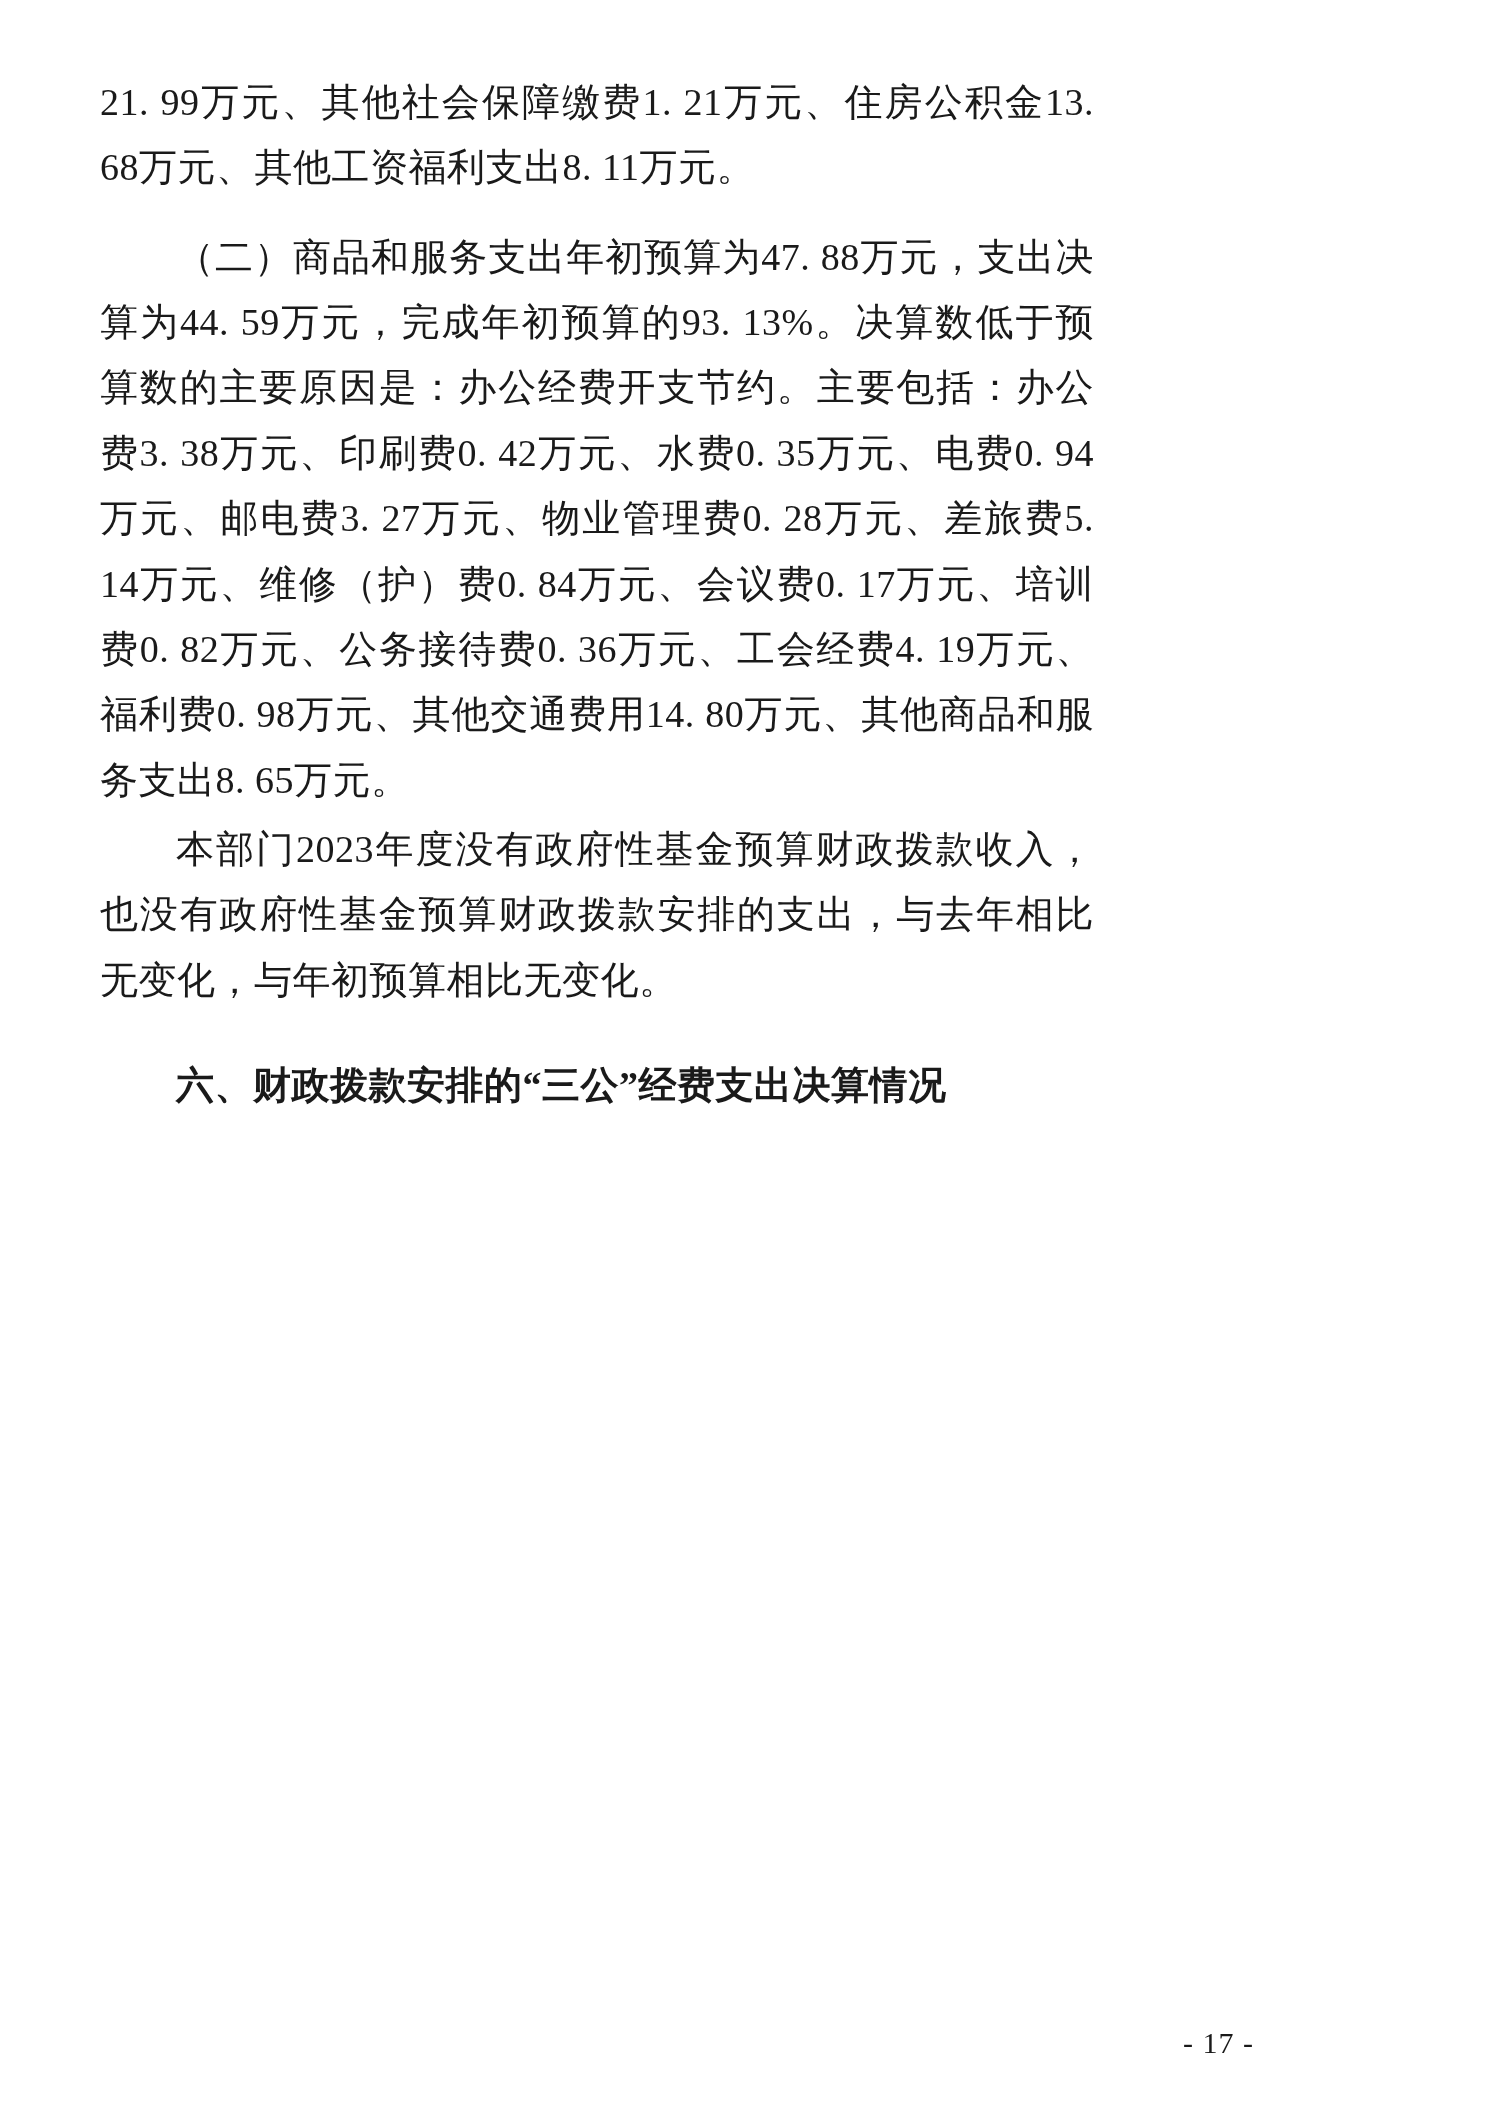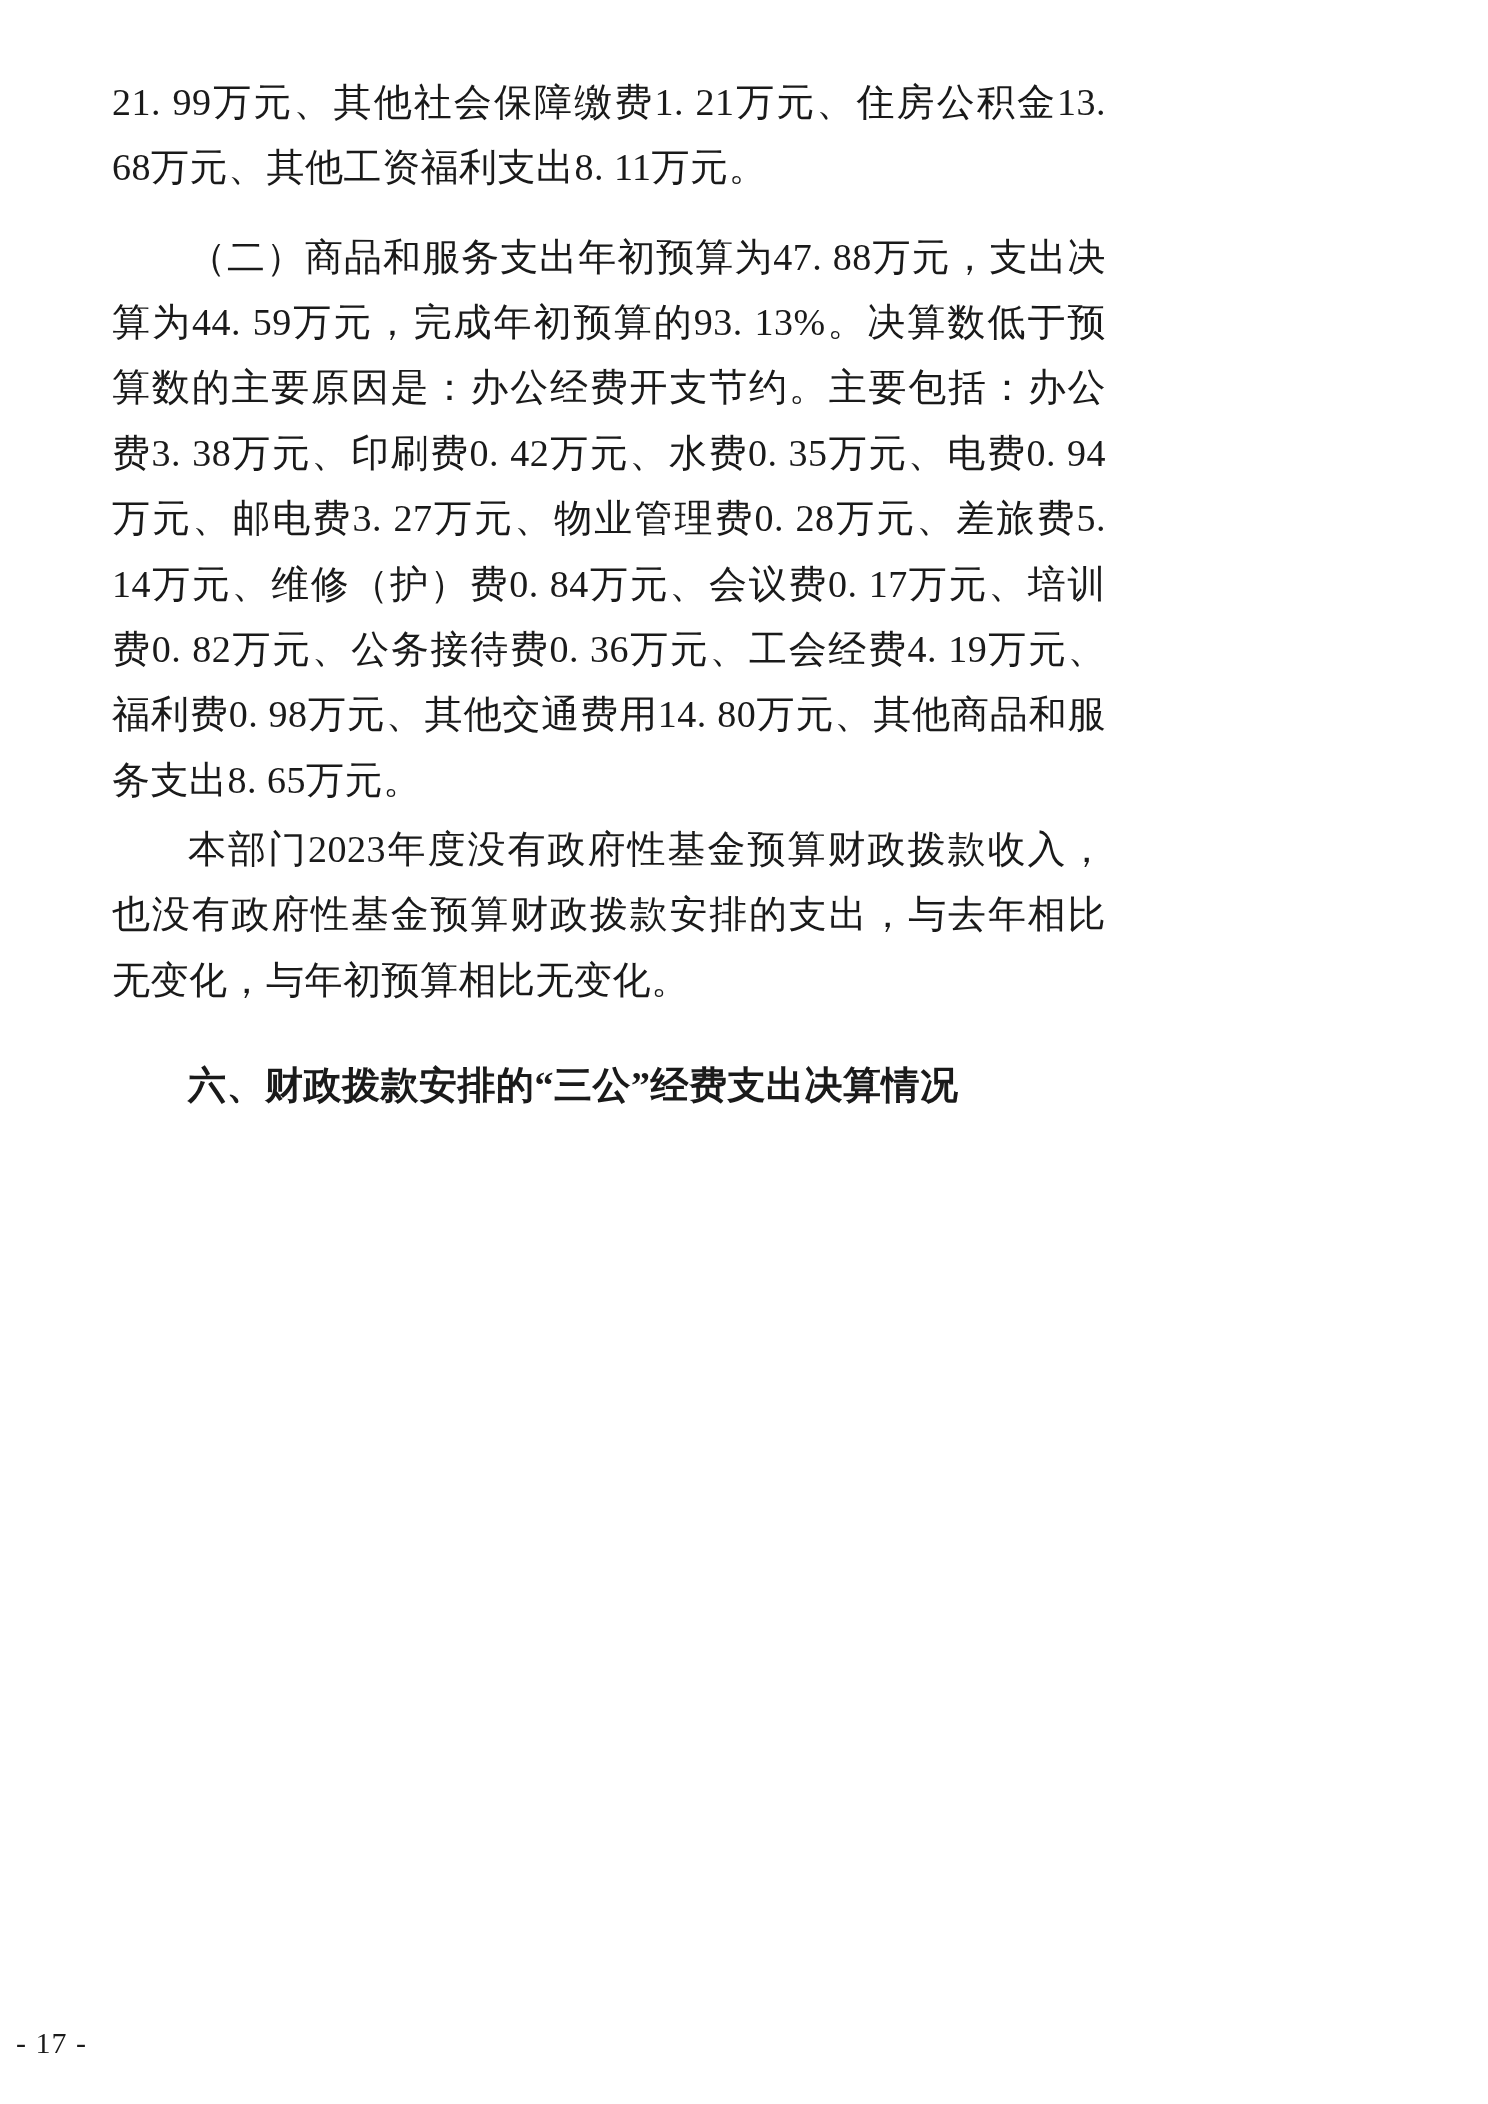--- a/index.html
+++ b/index.html
@@ -11,21 +11,21 @@
     width: 1488px;
     height: 2104px;
     font-family: "Liberation Serif", "DejaVu Serif", serif;
     color: #1a1a1a;
     position: relative;
     overflow: hidden;
   }
   .page {
     position: absolute;
     top: 0;
-    left: 16px;
+    left: 4px;
     width: 1250px;
     height: 2104px;
     box-sizing: border-box;
     padding: 70px 160px 0 96px;
   }
   .body-text {
     font-size: 38px;
     line-height: 1.72;
     text-align: justify;
     text-justify: inter-ideograph;
@@ -45,21 +45,21 @@
     letter-spacing: 0.5px;
   }
   .para-gap {
     margin-top: 24px;
   }
   .footer {
     position: absolute;
     left: 0;
     right: 0;
     bottom: 44px;
-    text-align: left;
+    text-align: right;
     font-size: 30px;
     color: #1a1a1a;
     letter-spacing: 1px;
   }
 </style>
 </head>
 <body>
 
 <div class="page">
 

